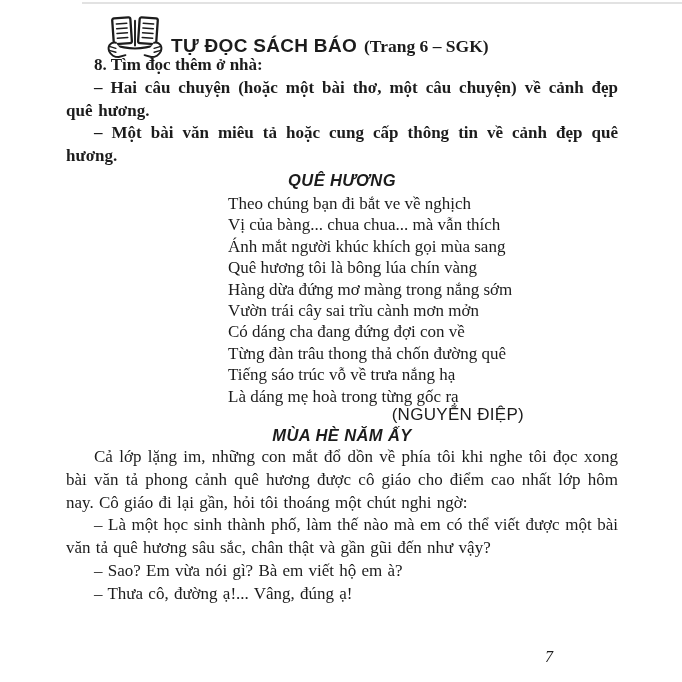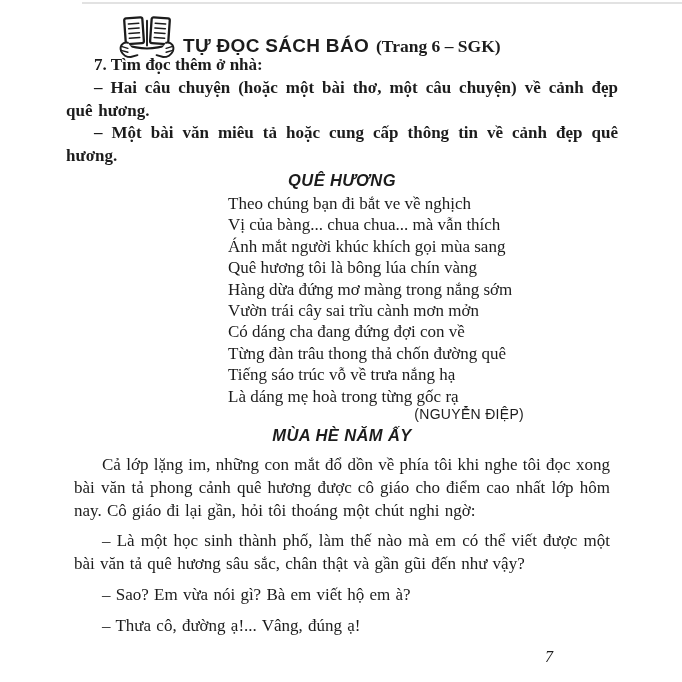--- a/index.html
+++ b/index.html
@@ -10,21 +10,21 @@
     color:#1c1c1c;
     position:relative;
     overflow:hidden;
   }
   .scan-edge{
     position:absolute;top:2px;left:82px;right:0;height:2px;
     background:#e2e2e2;
   }
   
   .header{
-    position:absolute;top:14px;left:118px;
+    position:absolute;top:14px;left:106px;
     display:flex;align-items:flex-end;gap:7px;
   }
   .header .icon-wrap{width:58px;height:44px;flex:0 0 auto;}
   .lesson-title{
     font-family:"Liberation Sans","DejaVu Sans",sans-serif;
     font-weight:700;font-size:19px;letter-spacing:.3px;
     padding-bottom:1px;white-space:nowrap;
   }
   .page-ref{
     font-weight:700;font-size:17.5px;
@@ -50,28 +50,28 @@
     margin:2px 0 0 0;
   }
   .poem{
     margin:2px 0 0 162px;padding:0;list-style:none;
   }
   .poem li{
     font-size:17px;line-height:21.4px;white-space:nowrap;
   }
   .poem-author{
     font-family:"Liberation Sans","DejaVu Sans",sans-serif;
-    font-size:14px;line-height:15px;
+    font-size:17px;line-height:15px;
     text-align:right;padding-right:94px;margin:0;
     letter-spacing:.3px;
   }
   .story-title{margin-top:3px;}
   .story-paragraph{
     font-size:17px;line-height:22.8px;
-    text-align:justify;text-indent:28px;margin:8px;
+    text-align:justify;text-indent:28px;margin:0;
     word-spacing:1px;
   }
   .page-number{
     position:absolute;left:545px;top:648px;
     font-style:italic;font-size:16px;
   }
 </style>
 </head>
 <body>
 
@@ -103,21 +103,21 @@
         <path d="M56 34l-6 2M57 38l-7 2" stroke-width="1.4"></path>
       </g>
     </svg>
   </span>
   <span class="lesson-title">TỰ ĐỌC SÁCH BÁO</span>
   <span class="page-ref">(Trang 6 – SGK)</span>
 </div>
 
 <div class="content">
 
-  <p class="task-heading">7. Tìm đọc thêm ở nhà:</p>
+  <p class="task-heading">8. Tìm đọc thêm ở nhà:</p>
   <p class="task-item">– Hai câu chuyện (hoặc một bài thơ, một câu chuyện) về cảnh đẹp quê hương.</p>
   <p class="task-item">– Một bài văn miêu tả hoặc cung cấp thông tin về cảnh đẹp quê hương.</p>
 
   <h3 class="poem-title">QUÊ HƯƠNG</h3>
   <ul class="poem">
     <li>Theo chúng bạn đi bắt ve về nghịch</li>
     <li>Vị của bàng... chua chua... mà vẫn thích</li>
     <li>Ánh mắt người khúc khích gọi mùa sang</li>
     <li>Quê hương tôi là bông lúa chín vàng</li>
     <li>Hàng dừa đứng mơ màng trong nắng sớm</li>

